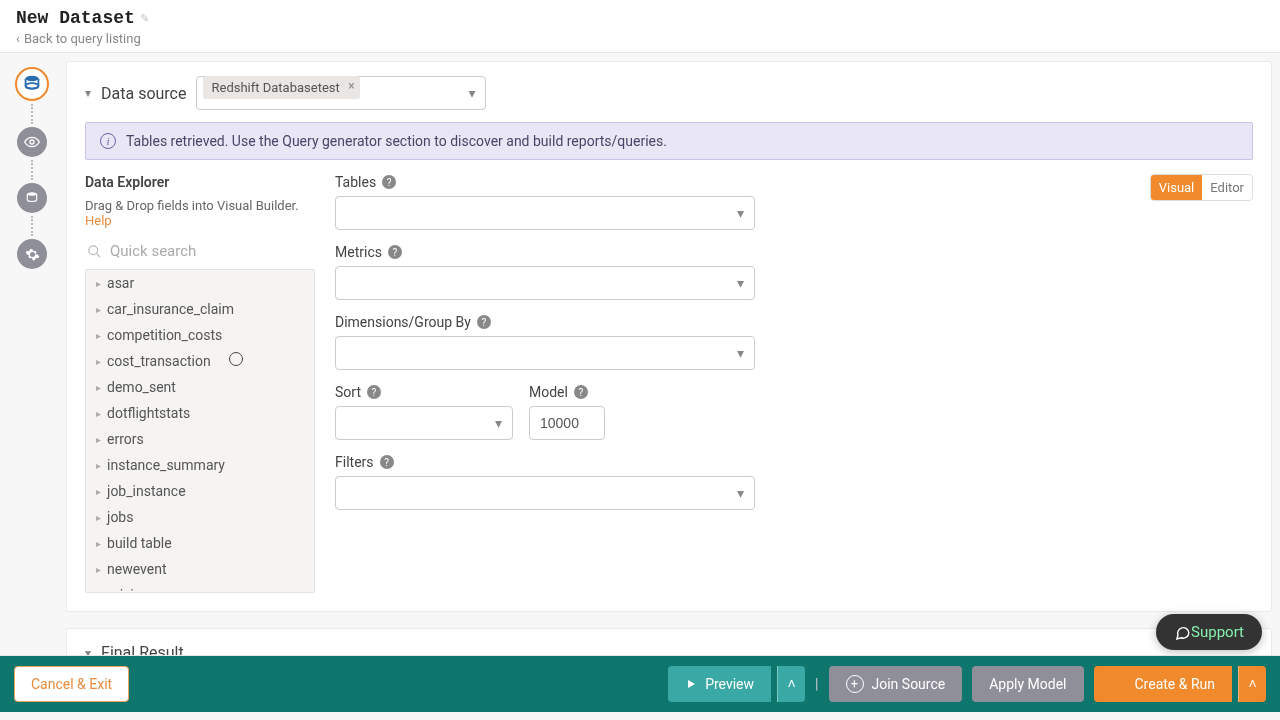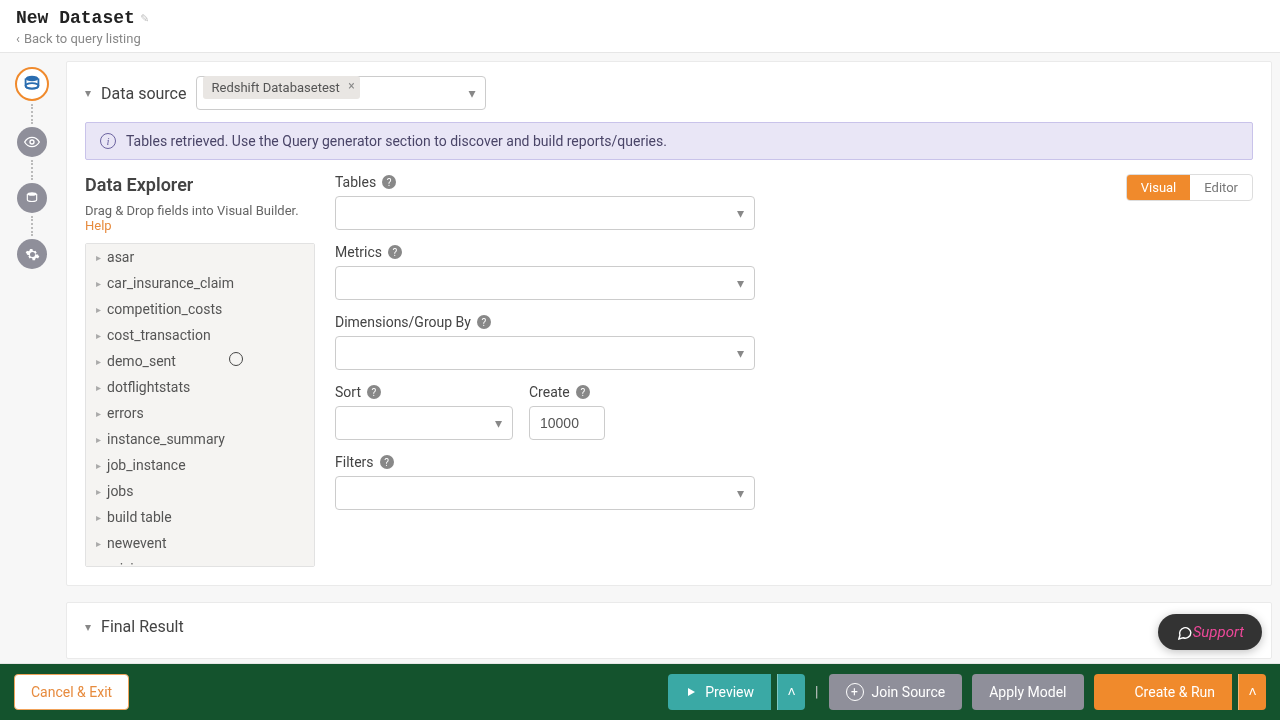--- a/index.html
+++ b/index.html
@@ -157,21 +157,21 @@
     font-size:11px; color:#6c63a0; font-style: italic; font-family: Georgia, serif;
   }
   
   .ds-body {
     display: grid;
     grid-template-columns: 230px 420px 1fr;
     gap: 20px;
     align-items: start;
   }
   
-  .explorer-title { font-weight:600; font-size:18px; color:#444; margin-bottom:8px;}
+  .explorer-title { font-weight:600; font-size:14px; color:#444; margin-bottom:8px;}
   .explorer-sub { font-size:13px; color:#666; margin-bottom:10px; }
   .explorer-sub a { color:#e78b3e; text-decoration:none; cursor:pointer;text-align:right;}
   .quicksearch {
     display:flex; align-items:center; gap:8px;
     border-bottom:1px solid transparent;
     padding:4px 2px 8px;
     color:#aaa;
     font-size:15px;
   }
   .tree-box {
@@ -220,31 +220,31 @@
   .sort-box { width:178px; }
   
   .view-toggle {
     display:flex;
     border:1px solid #ddd;
     border-radius:4px;
     overflow:hidden;
     float:right;
   }
   .view-toggle > div {
-    padding:5px 14px;
+    padding:5px 8px;
     font-size:13px;
     cursor:pointer;
     color:#777;
   }
   .view-toggle > div.active { background:#f08a2c; color:#fff; }
   
   .footer {
     position:absolute;
-    bottom:0; left:0; right:0;
-    background:#14532d;
+    bottom:8px; left:0; right:0;
+    background:#0f766e;
     border-top:1px solid #e6e6e6;
     padding:10px 14px;
     display:flex;
     align-items:center;
     gap:10px;
   }
   .btn {
     height:36px;
     padding:0 16px;
     border-radius:4px;
@@ -277,28 +277,27 @@
     display:inline-flex; align-items:center; justify-content:center;
     border:1.5px solid #fff; font-size:12px;
   }
   .separator { color:#ccc; }
   
   .support-pill {
     position:absolute;
     right:18px;
     bottom:70px;
     background:#333;
-    color:#ec4899;
+    color:#86efac;
     border-radius:22px;
     padding:9px 18px;
     display:flex; align-items:center; 
     font-size:15px;
     cursor:pointer;
     box-shadow:0 2px 10px rgba(0,0,0,0.25);
-    font-style:italic;
   }
   .cursor-dot {
     position:absolute;
     width:14px; height:14px;
     border:1.5px solid #444;
     border-radius:50%;
     pointer-events:none;
   }
   
   ::-webkit-scrollbar { width:12px; }
@@ -372,20 +371,27 @@
           <span class="info-i">i</span>
           <span>Tables retrieved. Use the Query generator section to discover and build reports/queries.</span>
         </div>
 
         <div class="ds-body">
 
           <div>
             <div class="explorer-title">Data Explorer</div>
             <div class="explorer-sub">
               <span>Drag &amp; Drop fields into Visual Builder. </span><a>Help</a>
+            </div>
+            <div class="quicksearch">
+              <svg width="15" height="15" viewBox="0 0 24 24" fill="none" stroke="#bbb" stroke-width="2">
+                  <circle cx="10" cy="10" r="7"></circle>
+                  <line x1="21" y1="21" x2="15" y2="15"></line>
+                </svg>
+              <span>Quick search</span>
             </div>
             <div class="tree-box" id="tree-box">
                 <div class="tree-item">
                   <span class="tree-caret">▸</span>
                   <span>asar</span>
                 </div>
                 <div class="tree-item">
                   <span class="tree-caret">▸</span>
                   <span>car_insurance_claim</span>
                 </div>
@@ -469,21 +475,21 @@
                 <div class="qb-label">
                     <span>Sort</span>
                     <span class="help-q">?</span>
                   </div>
                 <div class="qb-input sort-box">
                     <span class="caret">▾</span>
                   </div>
               </div>
               <div class="qb-field">
                 <div class="qb-label">
-                    <span>Create</span>
+                    <span>Model</span>
                     <span class="help-q">?</span>
                   </div>
                 <input class="limit-input" value="10000" style="">
               </div>
             </div>
             <div class="qb-field">
               <div class="qb-label">
                   <span>Filters</span>
                   <span class="help-q">?</span>
                 </div>

